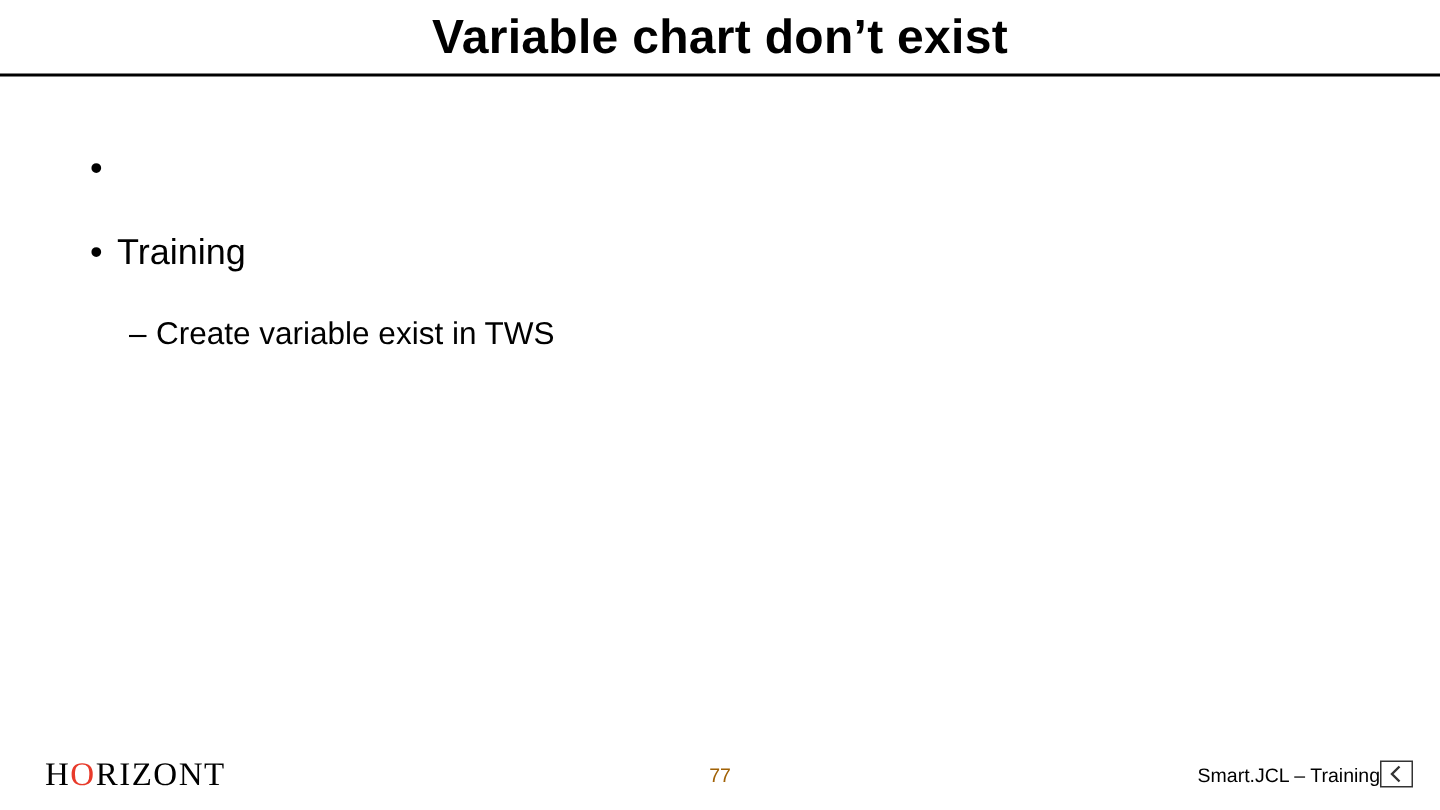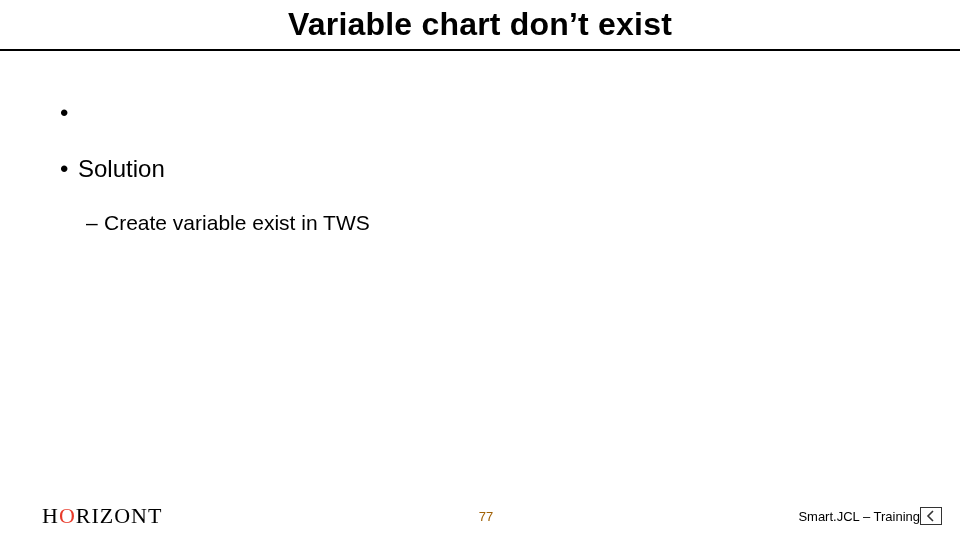--- a/index.html
+++ b/index.html
@@ -6,21 +6,21 @@
   html, body { width: 960px; height: 540px; font-family: Arial, Helvetica, sans-serif; background: #fff; overflow: hidden; }
   .slide { position: relative; width: 960px; height: 540px; }
   .title-wrap { padding-top: 6px; }
   .title { text-align: center; font-size: 32px; font-weight: 700; letter-spacing: 0.2px; }
   .rule { border: none; border-top: 2px solid #000; margin-top: 6px; width: 100%; }
   .content { padding: 48px 60px 0 60px; }
   .bullet1 { display: flex; align-items: flex-start; font-size: 24px; margin-bottom: 28px; }
   .bullet1 .dot { width: 18px; flex: 0 0 18px; text-align: left; }
   .bullet2 { display: flex; align-items: flex-start; font-size: 21px; margin-left: 26px; margin-top: 6px; }
   .bullet2 .dash { width: 18px; flex: 0 0 18px; text-align: left; color: #000; }
-  .footer { position: absolute; left: 12px; right: 0; bottom: 10px; height: 28px; display: flex; align-items: center; justify-content: space-between; padding: 0 18px 0 30px; font-size: 14px; text-align: center; }
+  .footer { position: absolute; left: 0; right: 0; bottom: 10px; height: 28px; display: flex; align-items: center; justify-content: space-between; padding: 0 18px 0 30px; font-size: 14px; text-align: center; }
   .brand { font-family: "Times New Roman", Times, serif; font-size: 22px; letter-spacing: 1px; color: #000; }
   .brand .o { color: #e83a2a; }
   .page-no { font-size: 13px; color: #a16207; position: absolute; left: 50%; transform: translateX(-50%); }
   .foot-right { display: flex; align-items: center; font-size: 13px; color: #000; }
   .nav-box { width: 22px; height: 18px; border: 1px solid #333; display: flex; align-items: center; justify-content: center; background: #fff; }
   .nav-box svg { display: block; }
 </style>
 </head>
 <body>
 
@@ -32,21 +32,21 @@
   </div>
 
   <div class="content">
 
     <div class="bullet1">
       <span class="dot">•</span>
     </div>
 
     <div class="bullet1">
       <span class="dot">•</span>
-      <span>Solution</span>
+      <span>Training</span>
     </div>
 
     <div class="bullet2">
       <span class="dash">–</span>
       <span>Create variable exist in TWS</span>
     </div>
 
   </div>
 
   <div class="footer">

